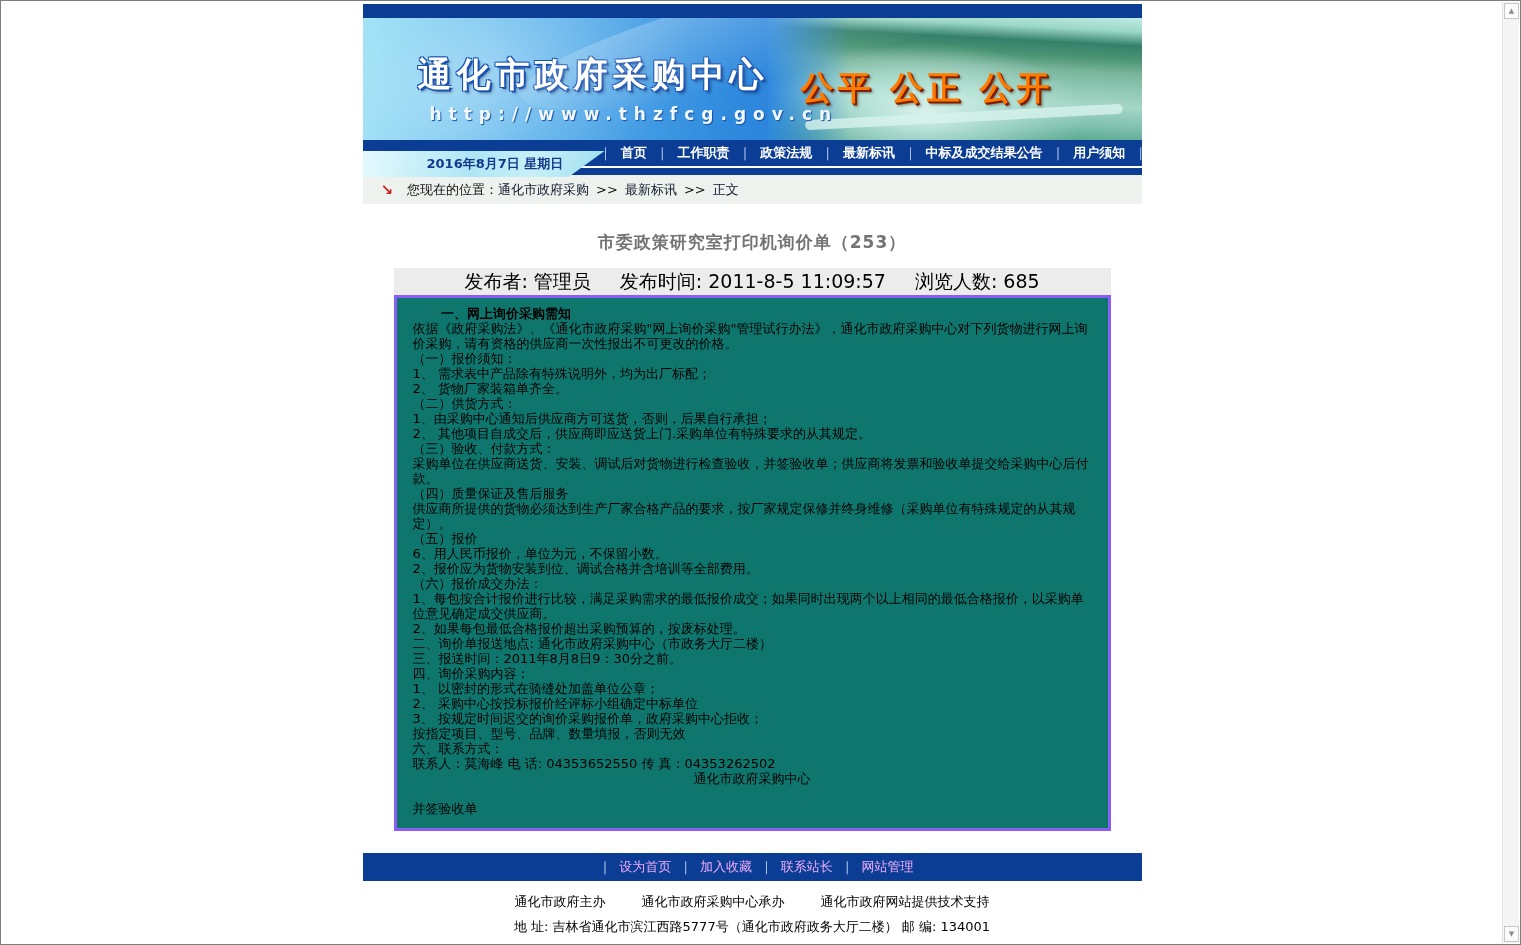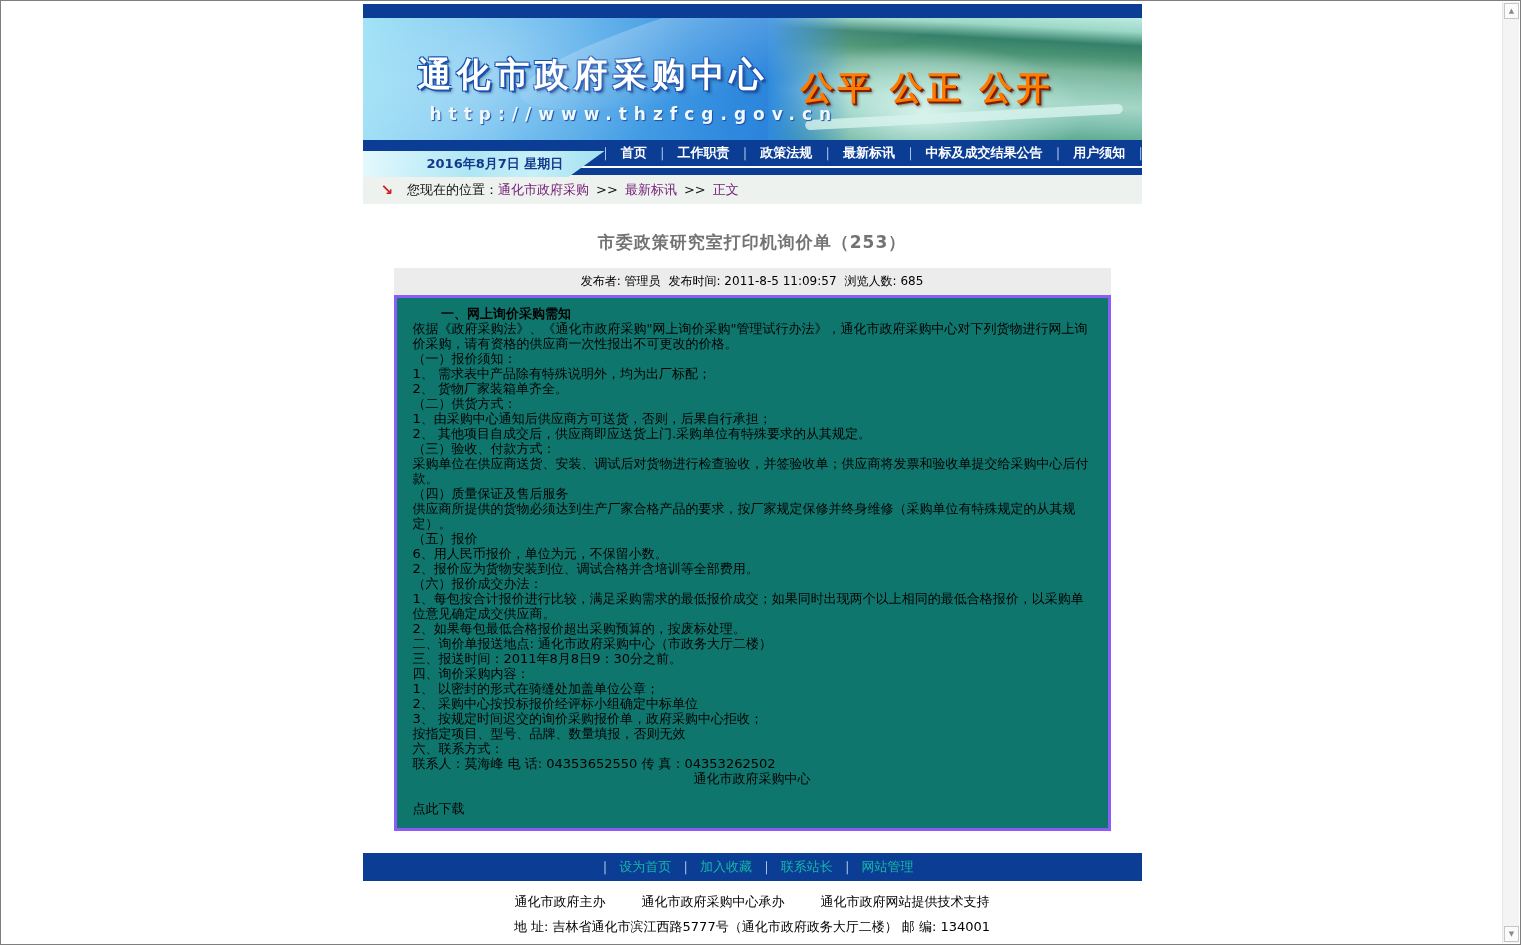--- a/index.html
+++ b/index.html
@@ -56,44 +56,44 @@
     display:flex; align-items:center; justify-content:center;
     font-size:13px; font-weight:bold; color:#fff; white-space:nowrap; }
   .menu .sep { color:#cfe0ff; padding:0 9px; font-weight:normal; }
   .menu a { color:#fff; text-decoration:none; cursor:pointer; }
   .navstrip { height:9px; background:#0b3d94; margin-top:0; border-top:2px solid #ffffff; }
 
   
   .breadcrumb { height:29px; background:#eef2ee; display:flex; align-items:center;
     font-size:13px; color:#111; }
   .crumb-arrow { color:#cc2020; font-weight:bold; font-size:15px; margin:0 14px 0 18px; }
-  .breadcrumb a { color:#701a75; text-decoration:none; cursor:pointer; }
+  .breadcrumb a { color:#0f172a; text-decoration:none; cursor:pointer; }
   .crumb-sep { padding:0 7px; }
 
   
   .article-title { margin-top:27px; text-align:center; font-size:17px; font-weight:bold;
     color:#737373; letter-spacing:1px; }
   .meta-bar { width:717px; margin:14px auto 0; height:27px; background:#ececec;
-    display:flex; align-items:center; justify-content:center; font-size:12px; color:#000; }
+    display:flex; align-items:center; justify-content:center; font-size:19px; color:#000;gap:21px; }
   .meta-bar span { margin:0 4px; }
   .content-box { width:717px; margin:0 auto; min-height:488px; background:#0f766e;
     border:3px solid #8b5cf6; padding:8px 16px 10px; }
   .article-line { font-size:13px; line-height:15px; color:#000; word-break:break-all; }
   .article-line.bold { font-weight:bold; }
   .article-line.ind { text-indent:2.2em; }
   .article-line.center { text-align:center; }
   .download-link { display:inline-block; margin-top:14px; font-size:13px; color:#000;
     text-decoration:none; cursor:pointer; }
 
   
   .footer-bar { margin-top:22px; height:28px; background:#0b3d94;
     display:flex; align-items:center; justify-content:center;
     font-size:13px; color:#fff; white-space:nowrap; }
   .footer-bar .sep { color:#cfe0ff; padding:0 8px; }
-  .footer-bar a { color:#14b8a6; text-decoration:none; cursor:pointer; }
+  .footer-bar a { color:#f0abfc; text-decoration:none; cursor:pointer; }
   .footer-info { margin-top:12px; text-align:center; font-size:13px; color:#000; }
   .footer-info .row { margin-top:7px; }
   .sponsor span { margin:0 18px; }
 
   
   .scrollbar { position:absolute; top:1px; right:1px; bottom:1px; width:17px;
     background:#f4f4f4; border-left:1px solid #e6e6e6; }
   .sb-btn { position:absolute; left:1px; width:15px; height:16px; background:#fbfbfb;
     border:1px solid #c6c6c6; display:flex; align-items:center; justify-content:center;
     font-size:7px; color:#8a8a8a; cursor:pointer; }
@@ -172,21 +172,21 @@
           <div class="article-line">三、报送时间：2011年8月8日9：30分之前。</div>
           <div class="article-line">四、询价采购内容：</div>
           <div class="article-line">1、 以密封的形式在骑缝处加盖单位公章；</div>
           <div class="article-line">2、 采购中心按投标报价经评标小组确定中标单位</div>
           <div class="article-line">3、 按规定时间迟交的询价采购报价单，政府采购中心拒收；</div>
           <div class="article-line">按指定项目、型号、品牌、数量填报，否则无效</div>
           <div class="article-line">六、联系方式：</div>
           <div class="article-line">联系人：莫海峰 电 话: 04353652550 传 真：04353262502</div>
           <div class="article-line center">通化市政府采购中心</div>
         </div>
-      <a class="download-link">点此下载</a>
+      <a class="download-link">并签验收单</a>
     </div>
 
     <div class="footer-bar" id="footer-bar">
         <span class="sep">｜</span>
         <a>设为首页</a>
         <span class="sep">｜</span>
         <a>加入收藏</a>
         <span class="sep">｜</span>
         <a>联系站长</a>
         <span class="sep">｜</span>

